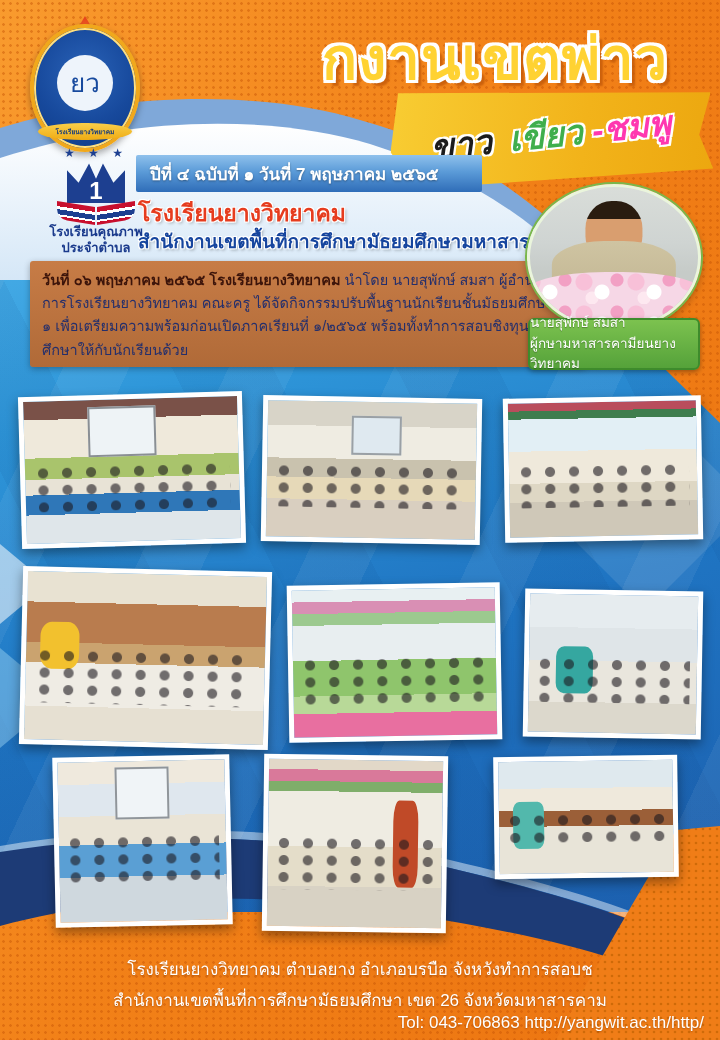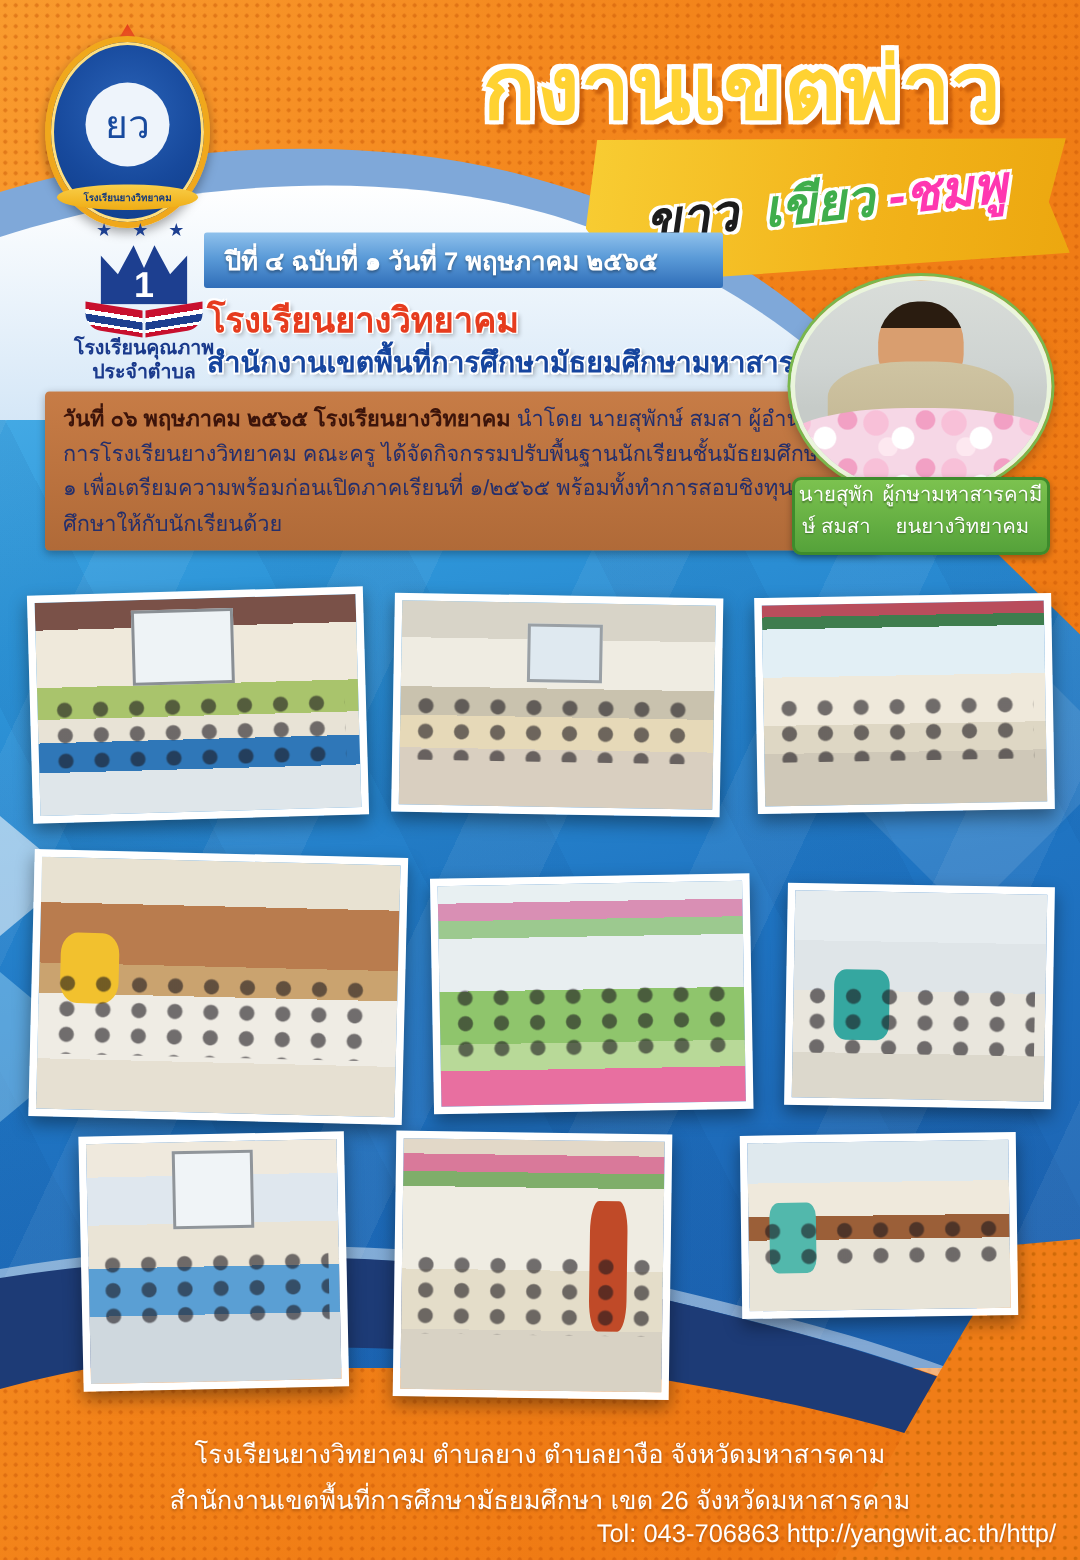--- a/index.html
+++ b/index.html
@@ -119,22 +119,22 @@
     border-radius:45% 45% 0 0/36% 36% 0 0;
     background-color:#f6d7e6;
     background-image:
       radial-gradient(circle 8px at 10px 10px,#f8c0d8 8px,rgba(0,0,0,0) 9px),
       radial-gradient(circle 7px at 28px 20px,#ffffff 7px,rgba(0,0,0,0) 8px),
       radial-gradient(circle 6px at 43px 8px,#f2a0c4 6px,rgba(0,0,0,0) 7px),
       radial-gradient(circle 6px at 18px 26px,#fde8f0 6px,rgba(0,0,0,0) 7px);
     background-size:52px 32px;}
   .director-label{left:528px;top:318px;width:172px;height:52px;z-index:5;
     background:linear-gradient(180deg,#7cc24f,#55a23a);border:2px solid #3e8b2c;border-radius:6px;
-    box-sizing:border-box;color:#fff;font-size:13.5px;line-height:1.55;text-align:center;
-    display:flex;flex-direction:row;justify-content:center;
+    box-sizing:border-box;color:#fff;font-size:13.5px;line-height:1.55;text-align:left;
+    display:flex;flex-direction:column;justify-content:center;
     box-shadow:0 2px 5px rgba(0,0,0,.35);text-shadow:0 1px 1px rgba(0,0,0,.3);}
 
   
   .photo{position:absolute;z-index:4;border:5px solid #fff;box-sizing:border-box;
     box-shadow:0 5px 12px rgba(0,0,0,.4);}
   .photo::after{content:"";position:absolute;left:4%;right:4%;top:46%;height:32%;opacity:.75;
     background-image:radial-gradient(circle at 9px 7px,rgba(28,24,30,.8) 4.5px,rgba(0,0,0,0) 5.5px);
     background-size:24px 17px;}
   .ph1{left:20px;top:394px;width:224px;height:152px;transform:rotate(-1.6deg);
     background:linear-gradient(180deg,#7a5148 0 13%,#efe9db 13% 40%,#a9c46c 40% 55%,#e8e3d6 55% 66%,#2f77b8 66% 80%,#dfe6ea 80% 100%);}
@@ -262,18 +262,18 @@
 <div class="photo ph1" aria-label="auditorium presentation with projector screen and seated students"></div>
 <div class="photo ph2" aria-label="wide hall view with rows of students at tables"></div>
 <div class="photo ph3" aria-label="classroom with green and red bunting, teachers assisting students"></div>
 <div class="photo ph4" aria-label="students seated on floor with documents beside wooden benches, teacher in yellow shirt"></div>
 <div class="photo ph5" aria-label="hall with students raising hands, green table skirts and pink banner"></div>
 <div class="photo ph6" aria-label="classroom activity with teacher in teal shirt and students at desks"></div>
 <div class="photo ph7" aria-label="students raising hands at blue-covered tables before projector screen"></div>
 <div class="photo ph8" aria-label="hall with white-clothed tables and teacher in red shirt standing"></div>
 <div class="photo ph9" aria-label="room with green chairs, students writing and teacher in blue shirt"></div>
 
-<div class="abs footer-line f1">โรงเรียนยางวิทยาคม ตำบลยาง ตำบลยางือ จังหวัดมหาสารคาม</div>
+<div class="abs footer-line f1">โรงเรียนยางวิทยาคม ตำบลยาง อำเภอบรบือ จังหวังทำการสอบช</div>
 <div class="abs footer-line f2">สำนักงานเขตพื้นที่การศึกษามัธยมศึกษา เขต 26 จังหวัดมหาสารคาม</div>
 <div class="abs footer-line f3">
   <span>Tol: 043-706863</span>
   <span>http://yangwit.ac.th/http/</span>
 </div>
 
 </body></html>

